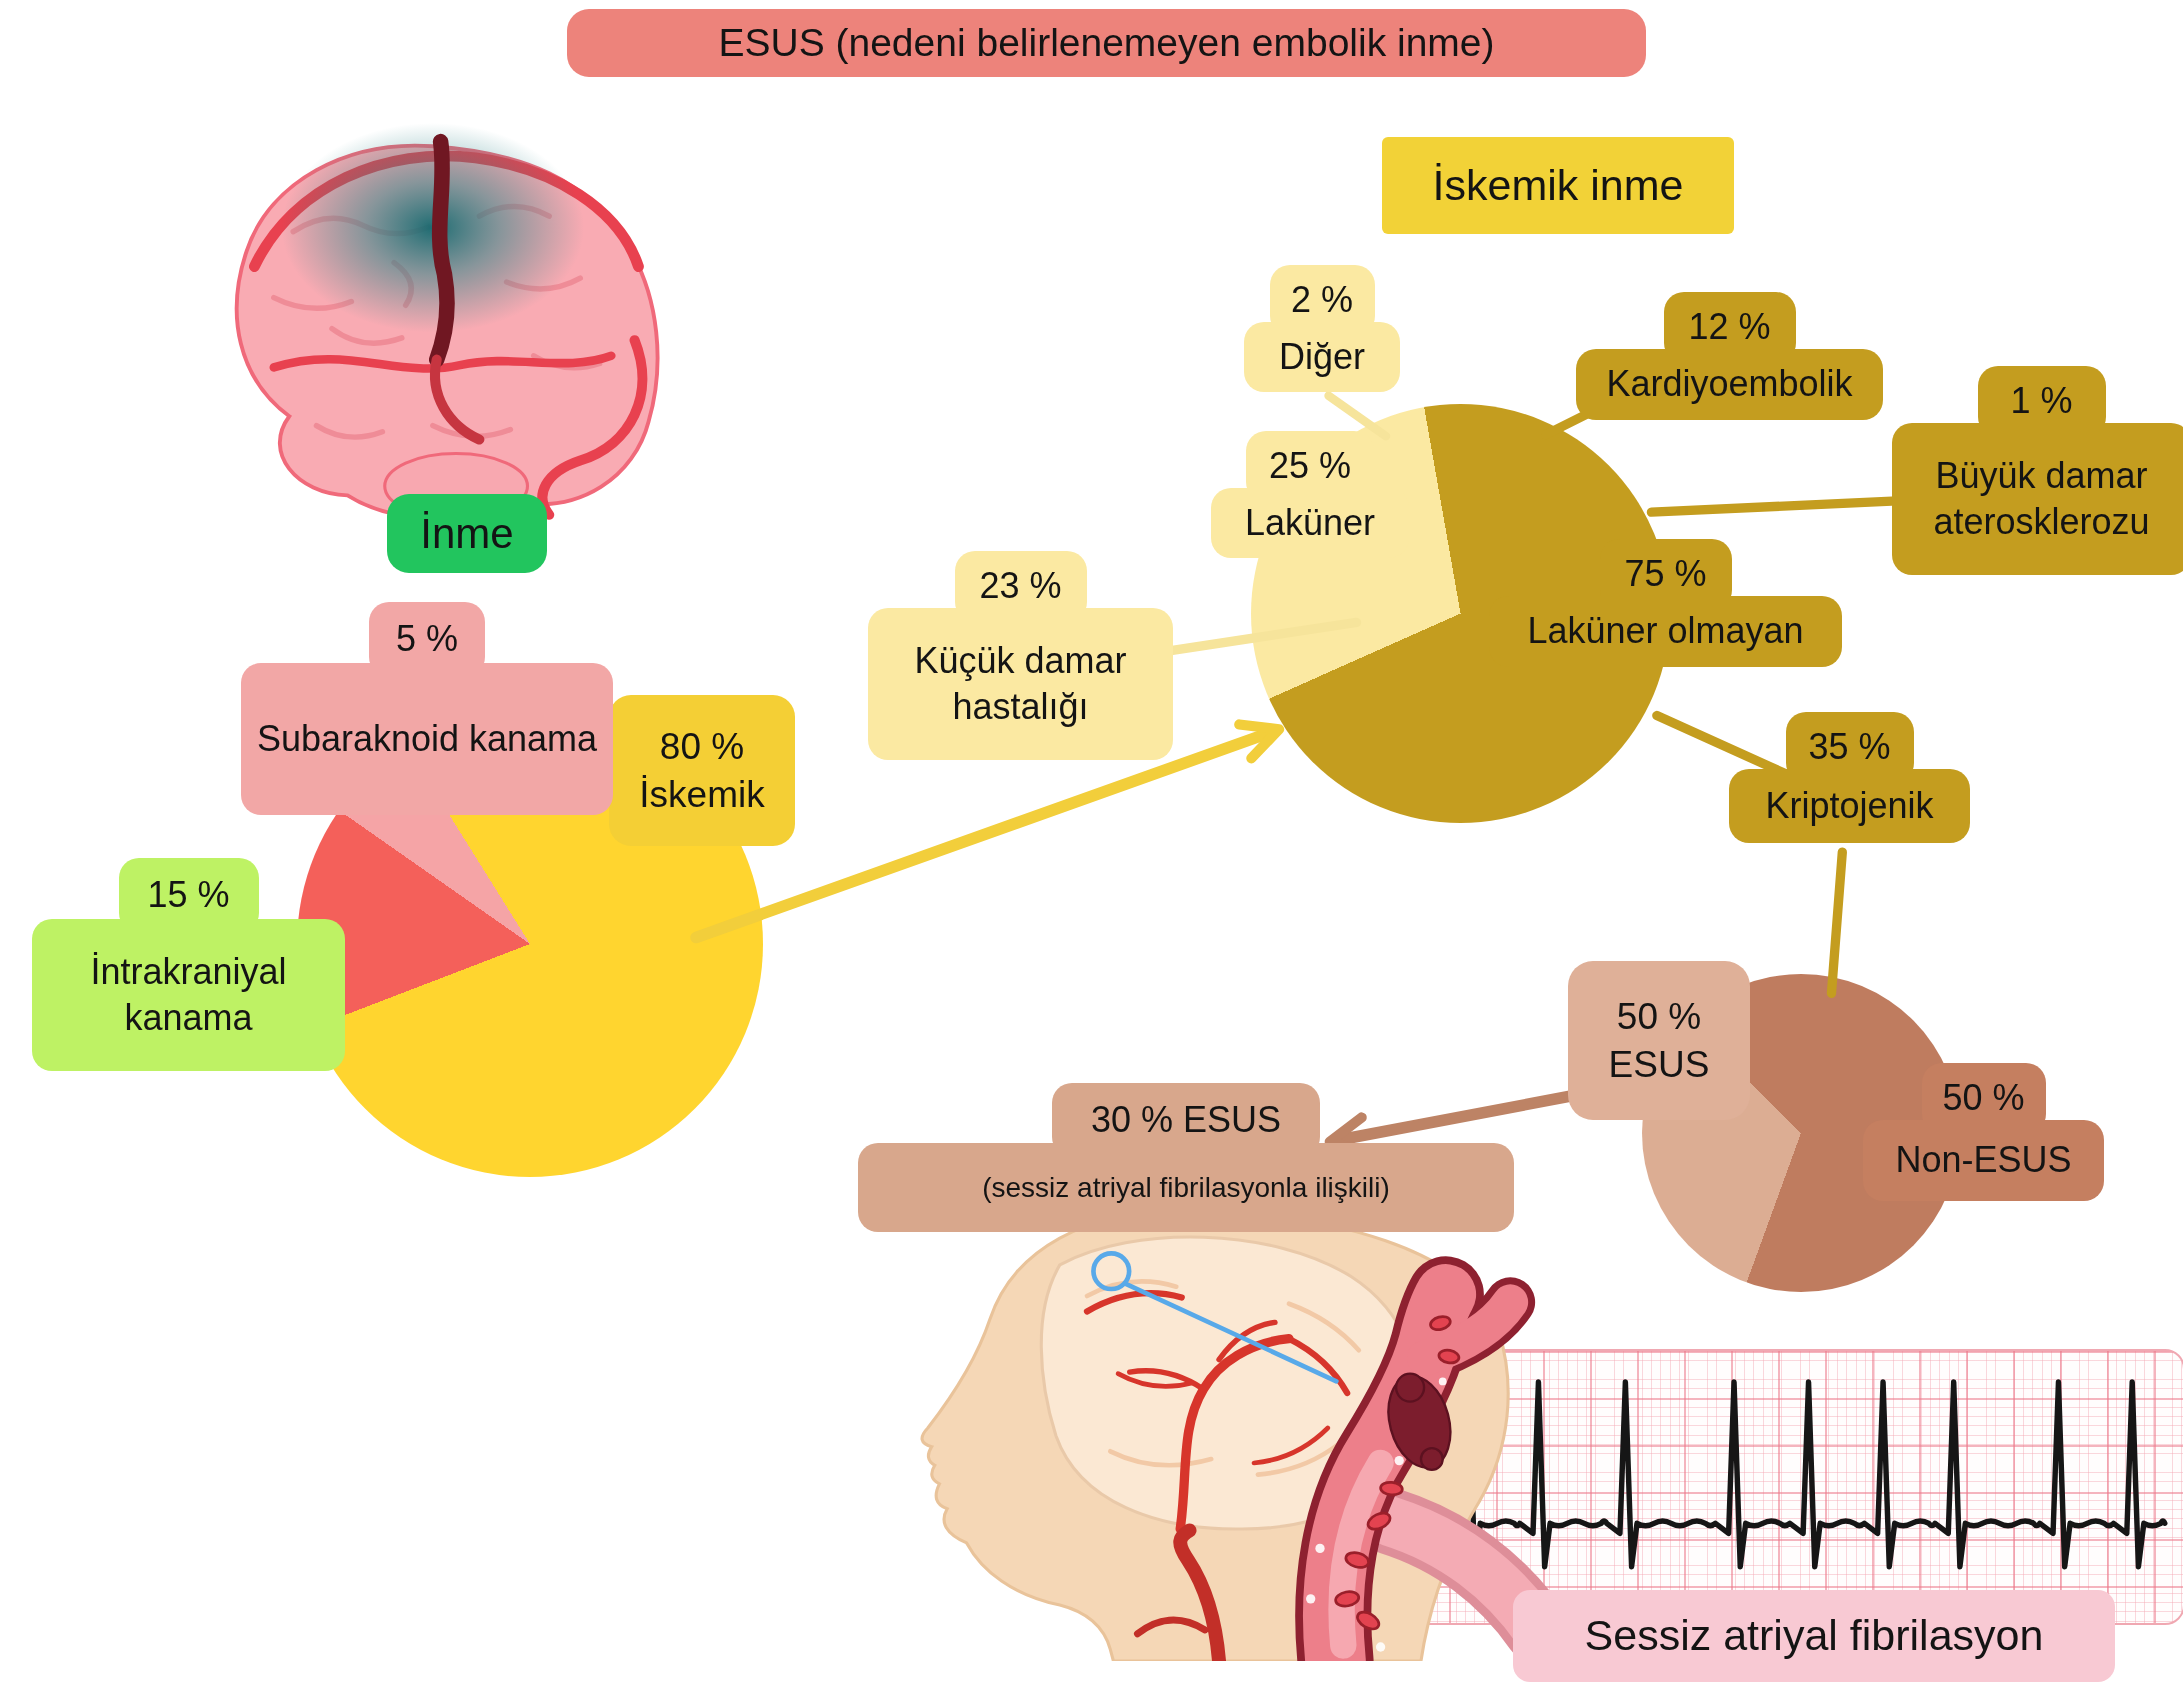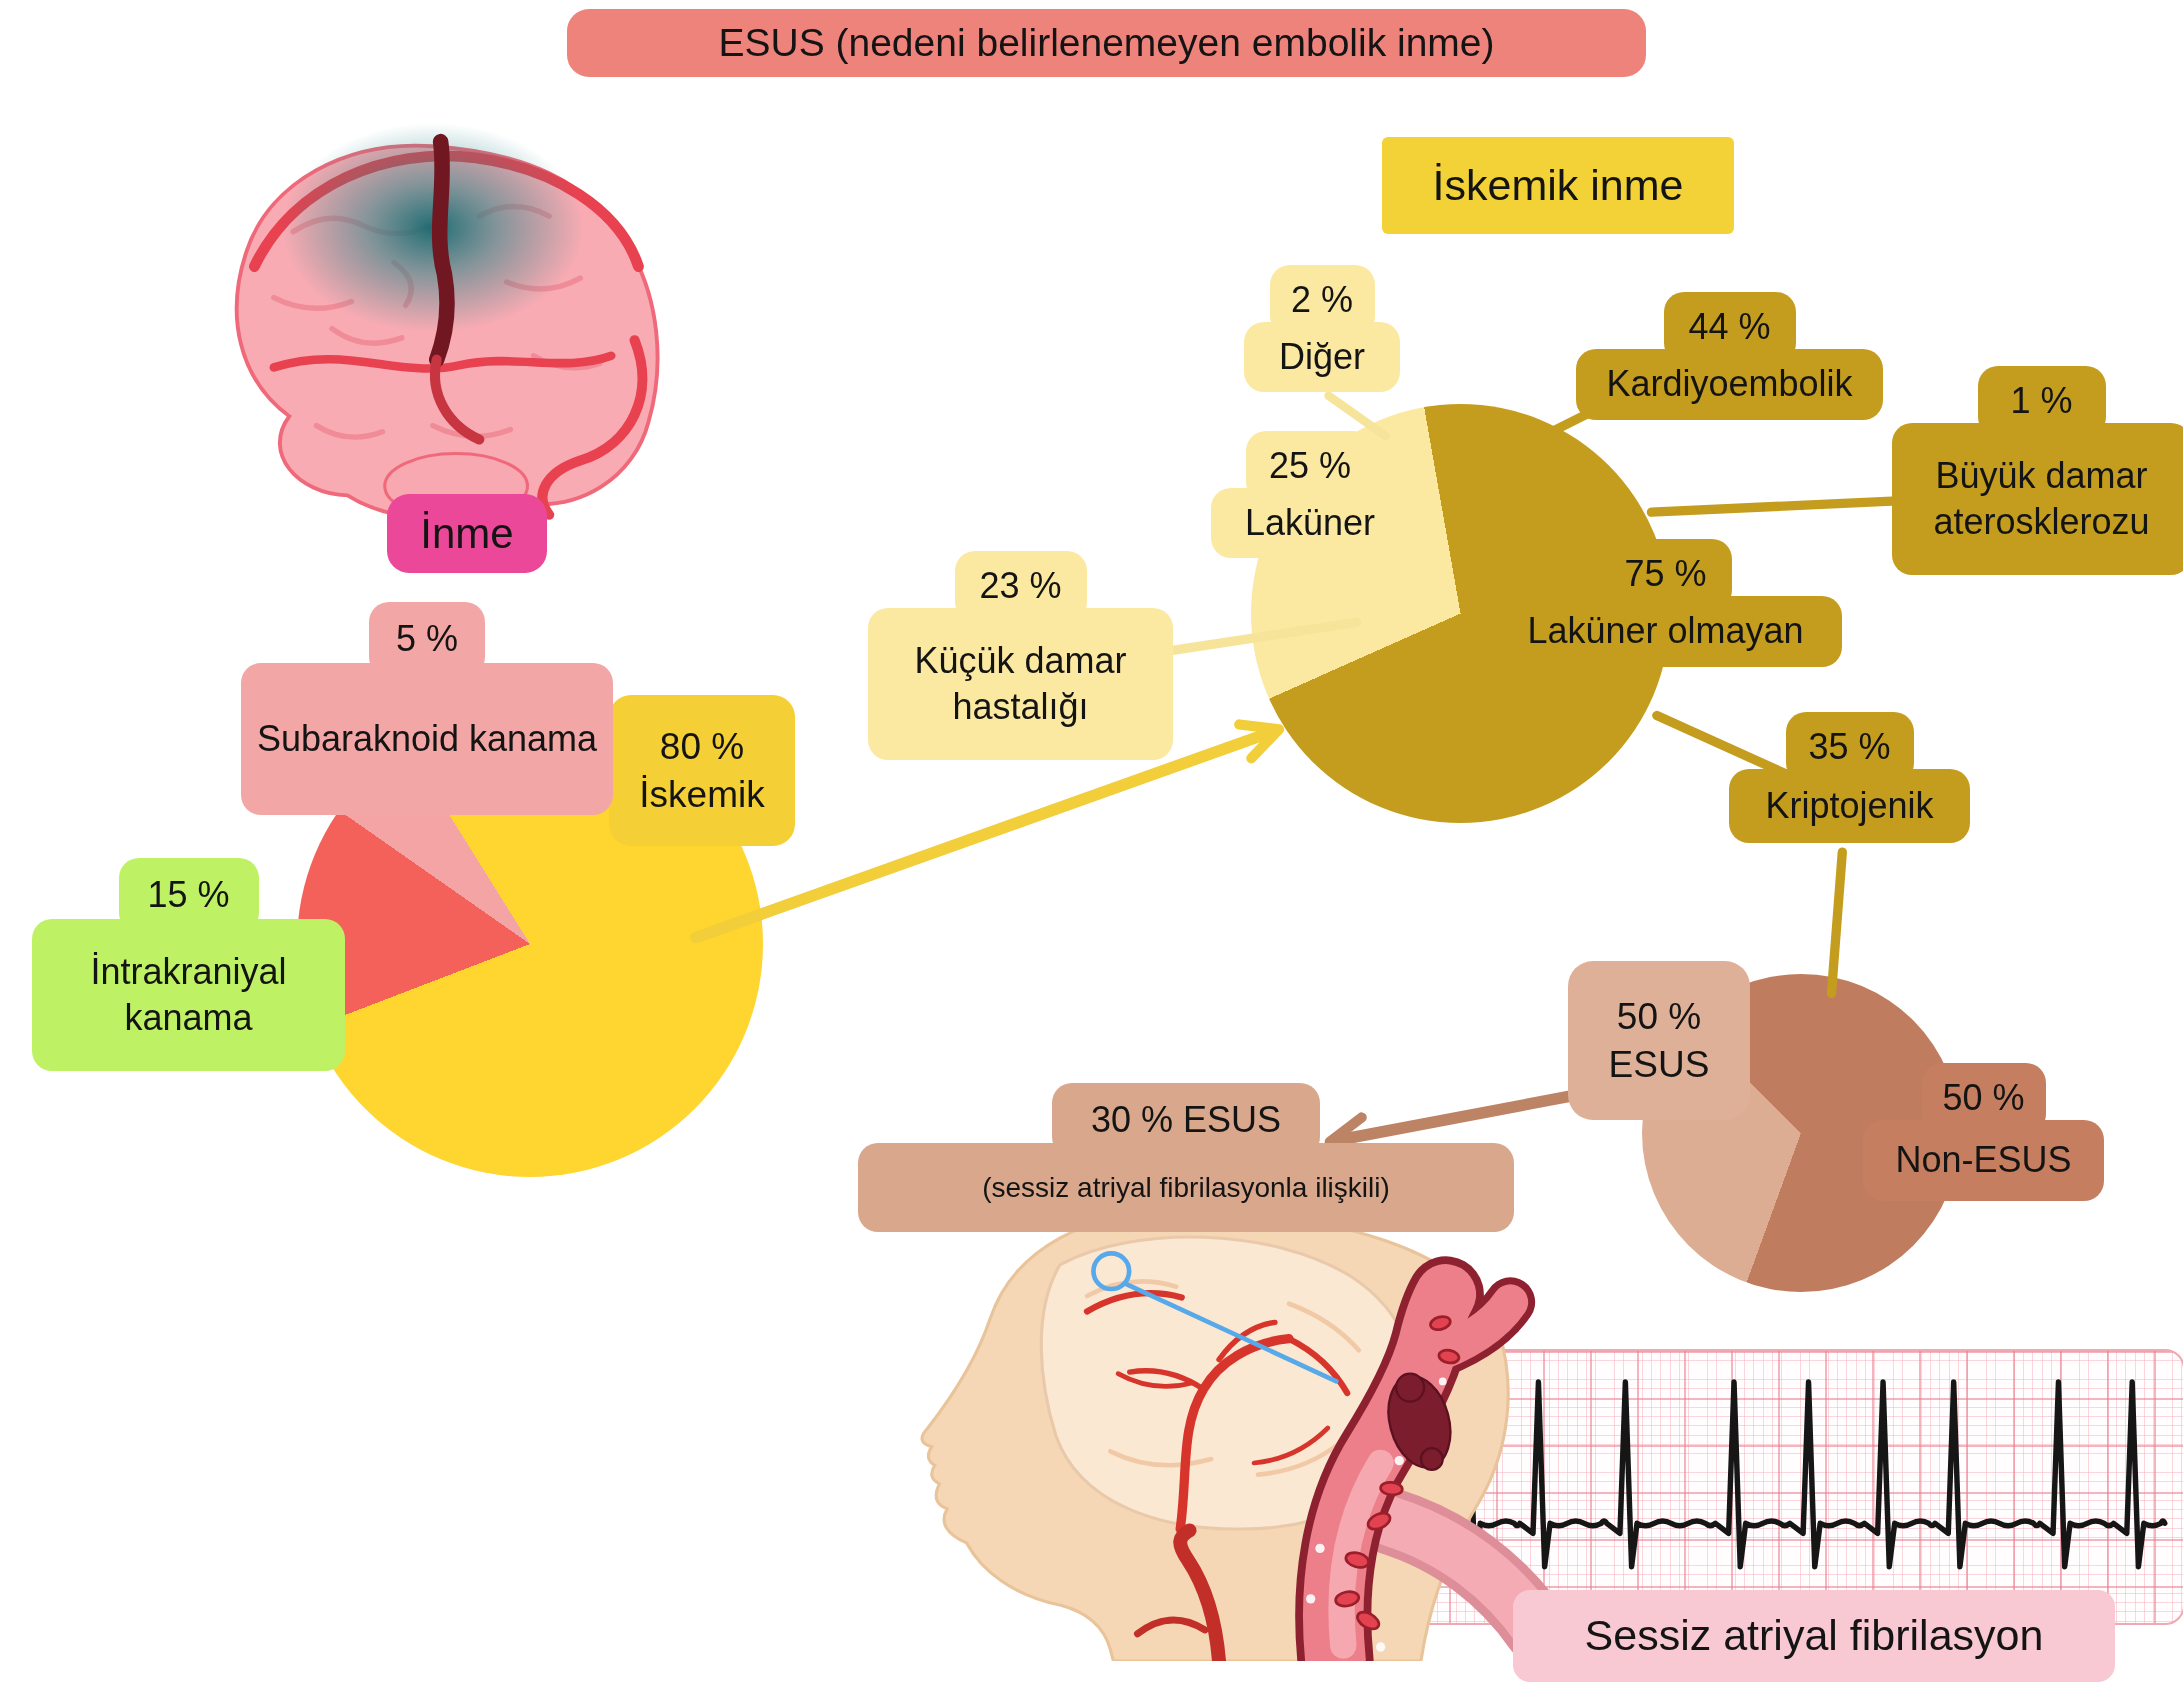--- a/index.html
+++ b/index.html
@@ -11,21 +11,21 @@
   .box{position:absolute;display:flex;flex-direction:column;align-items:center;justify-content:center;
        text-align:center;z-index:5;font-weight:500;line-height:1.28;border-radius:22px;}
   .plaque{position:absolute;display:flex;flex-direction:column;align-items:center;z-index:5;
           font-weight:500;line-height:1.28;}
   .tab{display:flex;align-items:center;justify-content:center;border-radius:20px;white-space:nowrap;}
   .pbody{display:flex;align-items:center;justify-content:center;border-radius:20px;margin-top:-14px;
          text-align:center;}
 
   
   .bg-salmon{background:#ED837B}
-  .bg-pink{background:#ec4899}
+  .bg-pink{background:#22c55e}
   .bg-heading{background:#F2D237}
   .bg-yellowbox{background:#F4CF35}
   .bg-light{background:#FBE9A2}
   .bg-gold{background:#C49D1F}
   .bg-red{background:#bef264}
   .bg-rose{background:#F2A7A6}
   .bg-tan{background:#DFB098}
   .bg-brown{background:#C57F60}
   .bg-tan2{background:#D8A78C}
   .bg-pinklight{background:#F8C9D3}
@@ -197,21 +197,21 @@
     <div class="tab bg-red" style="width:140px;height:75px;font-size:36px">15 %</div>
     <div class="pbody bg-red" style="width:291px;min-height:140px;font-size:36px;padding:6.2px 11px">İntrakraniyal kanama</div>
   </div>
 
   <div class="plaque" style="left:1250px;top:265px;width:144px">
     <div class="tab bg-light" style="width:105px;height:71px;font-size:36px">2 %</div>
     <div class="pbody bg-light" style="width:156px;min-height:70px;font-size:36px">Diğer</div>
   </div>
 
   <div class="plaque" style="left:1576px;top:292px;width:307px">
-    <div class="tab bg-gold" style="width:132px;height:71px;font-size:36px">44 %</div>
+    <div class="tab bg-gold" style="width:132px;height:71px;font-size:36px">12 %</div>
     <div class="pbody bg-gold" style="width:307px;min-height:71px;font-size:36px">Kardiyoembolik</div>
   </div>
 
   <div class="plaque" style="left:1900px;top:366px;width:283px">
     <div class="tab bg-gold" style="width:128px;height:71px;font-size:36px">1 %</div>
     <div class="pbody bg-gold" style="width:283px;min-height:140px;font-size:36px;padding:6.2px 7.8px">Büyük damar aterosklerozu</div>
   </div>
 
   <div class="plaque" style="left:1211px;top:431px;width:198px">
     <div class="tab bg-light" style="width:128px;height:71px;font-size:36px">25 %</div>

